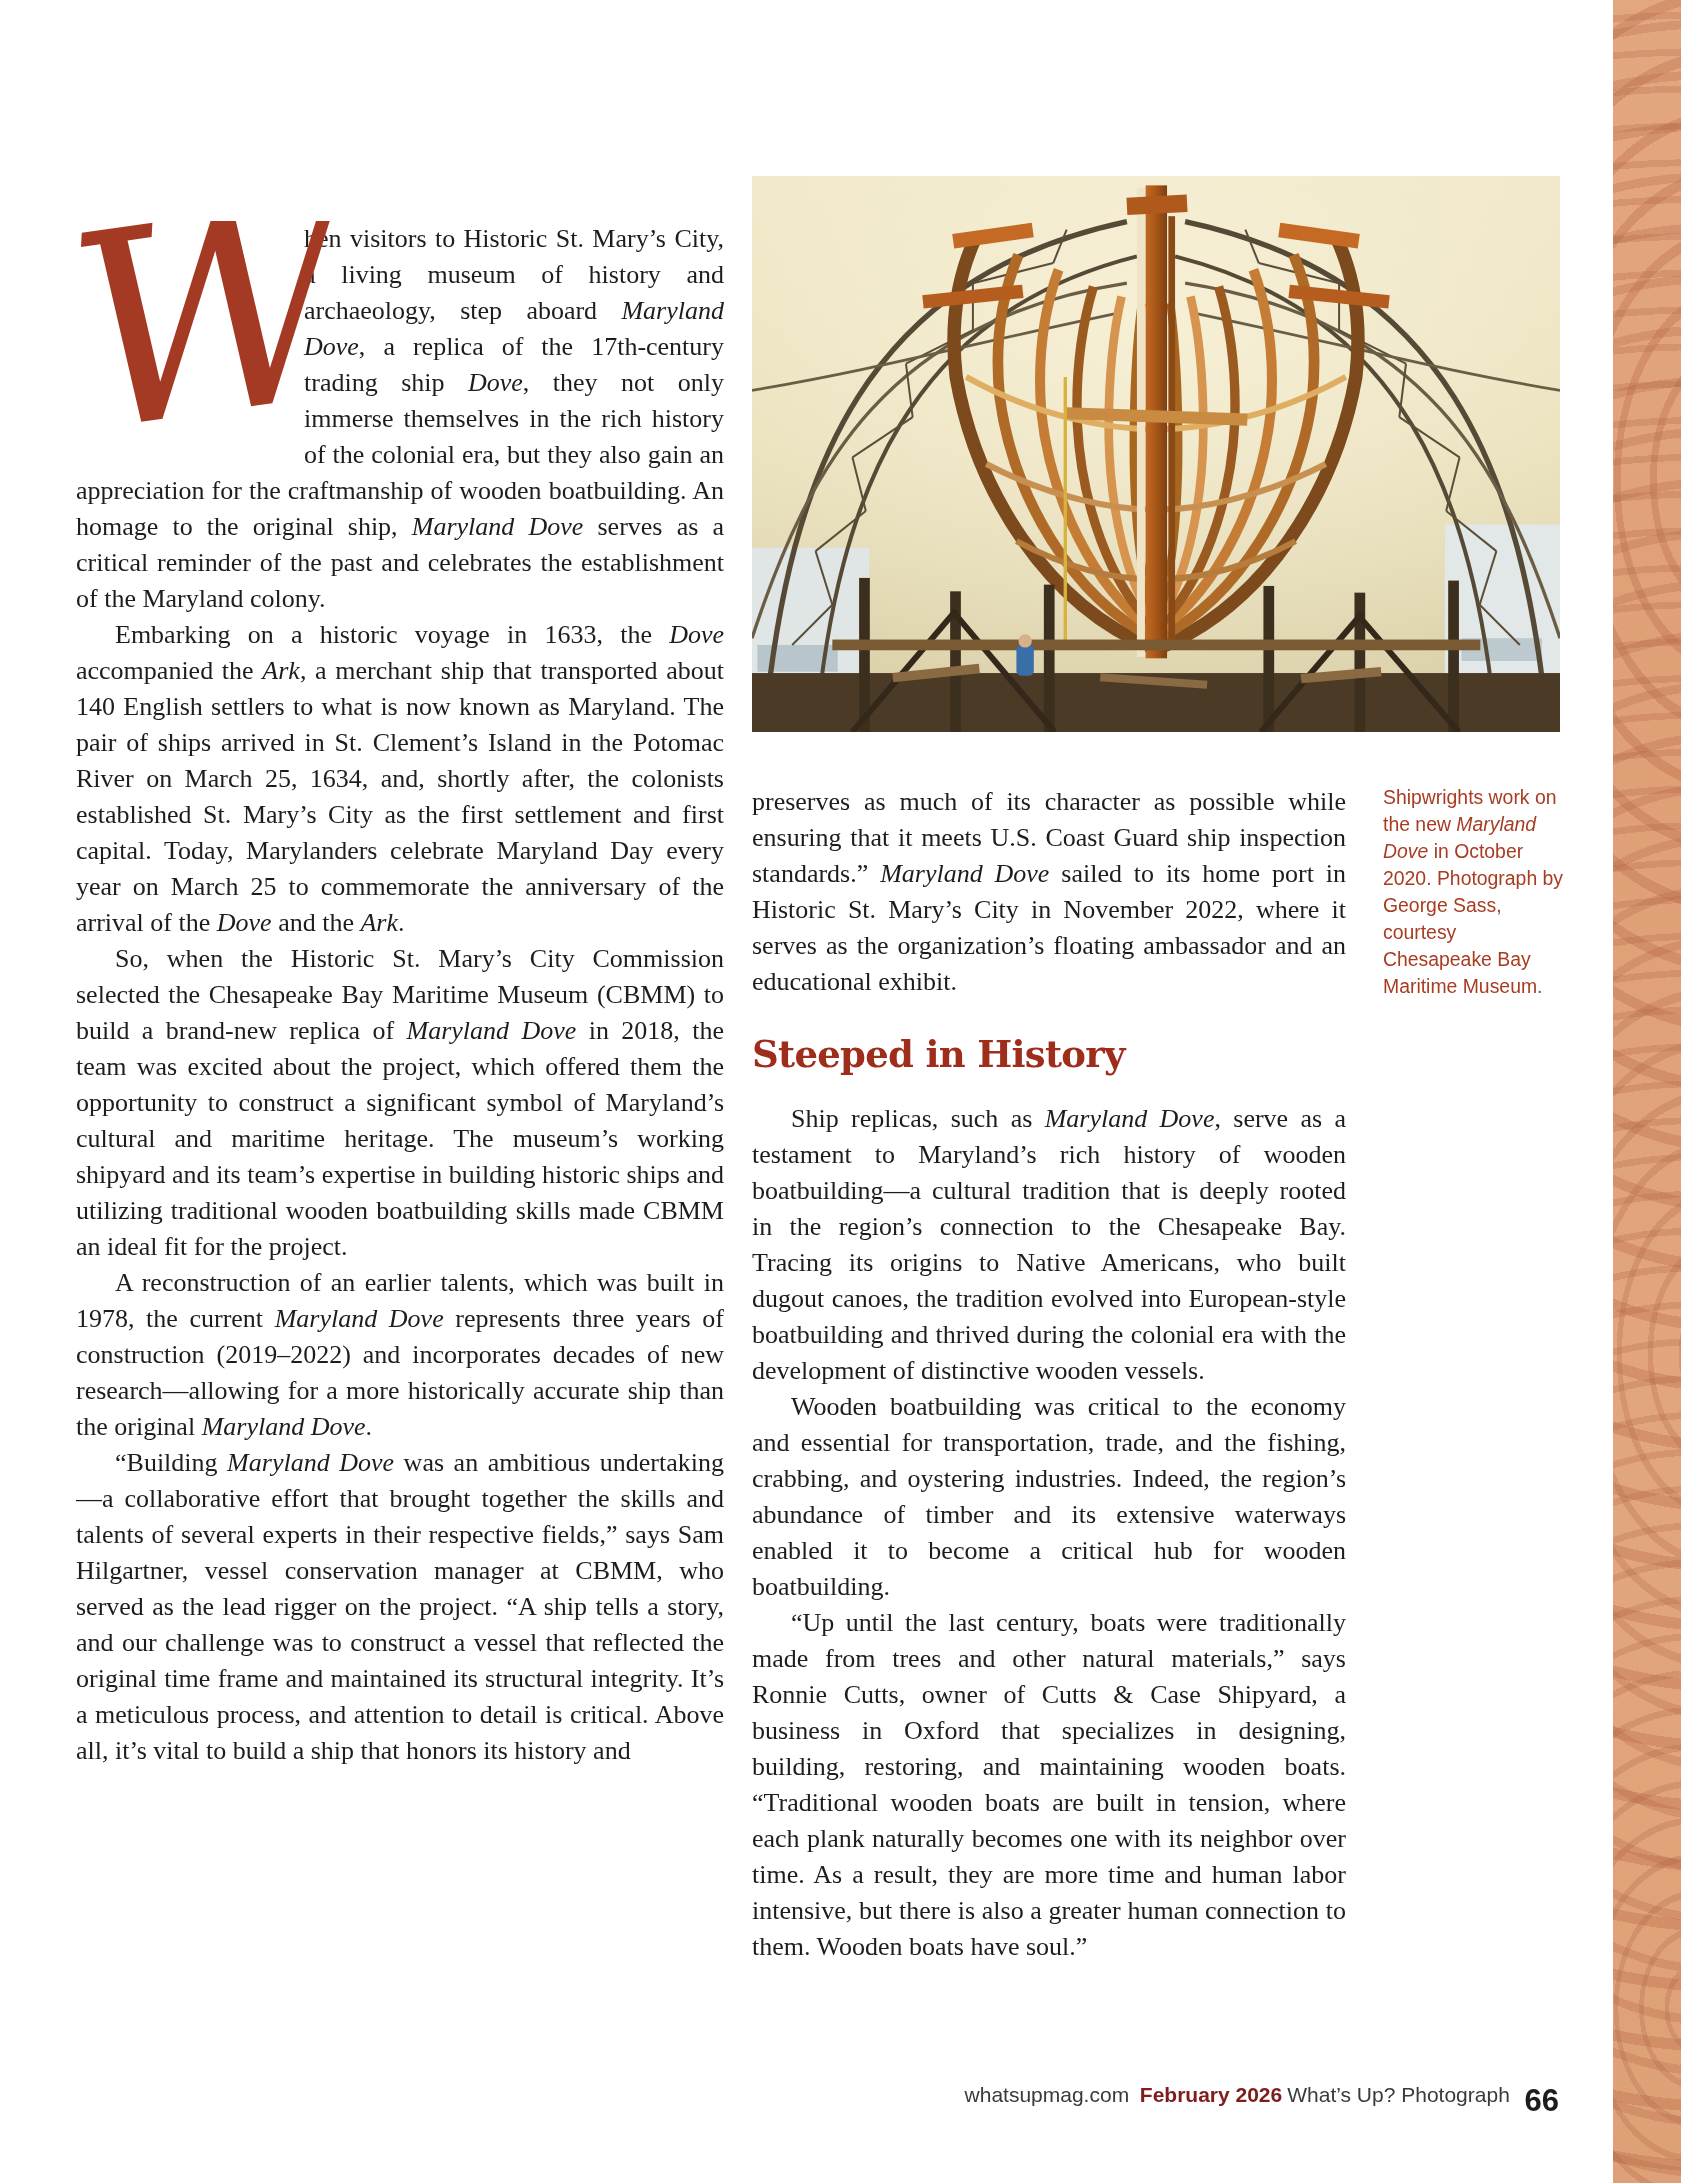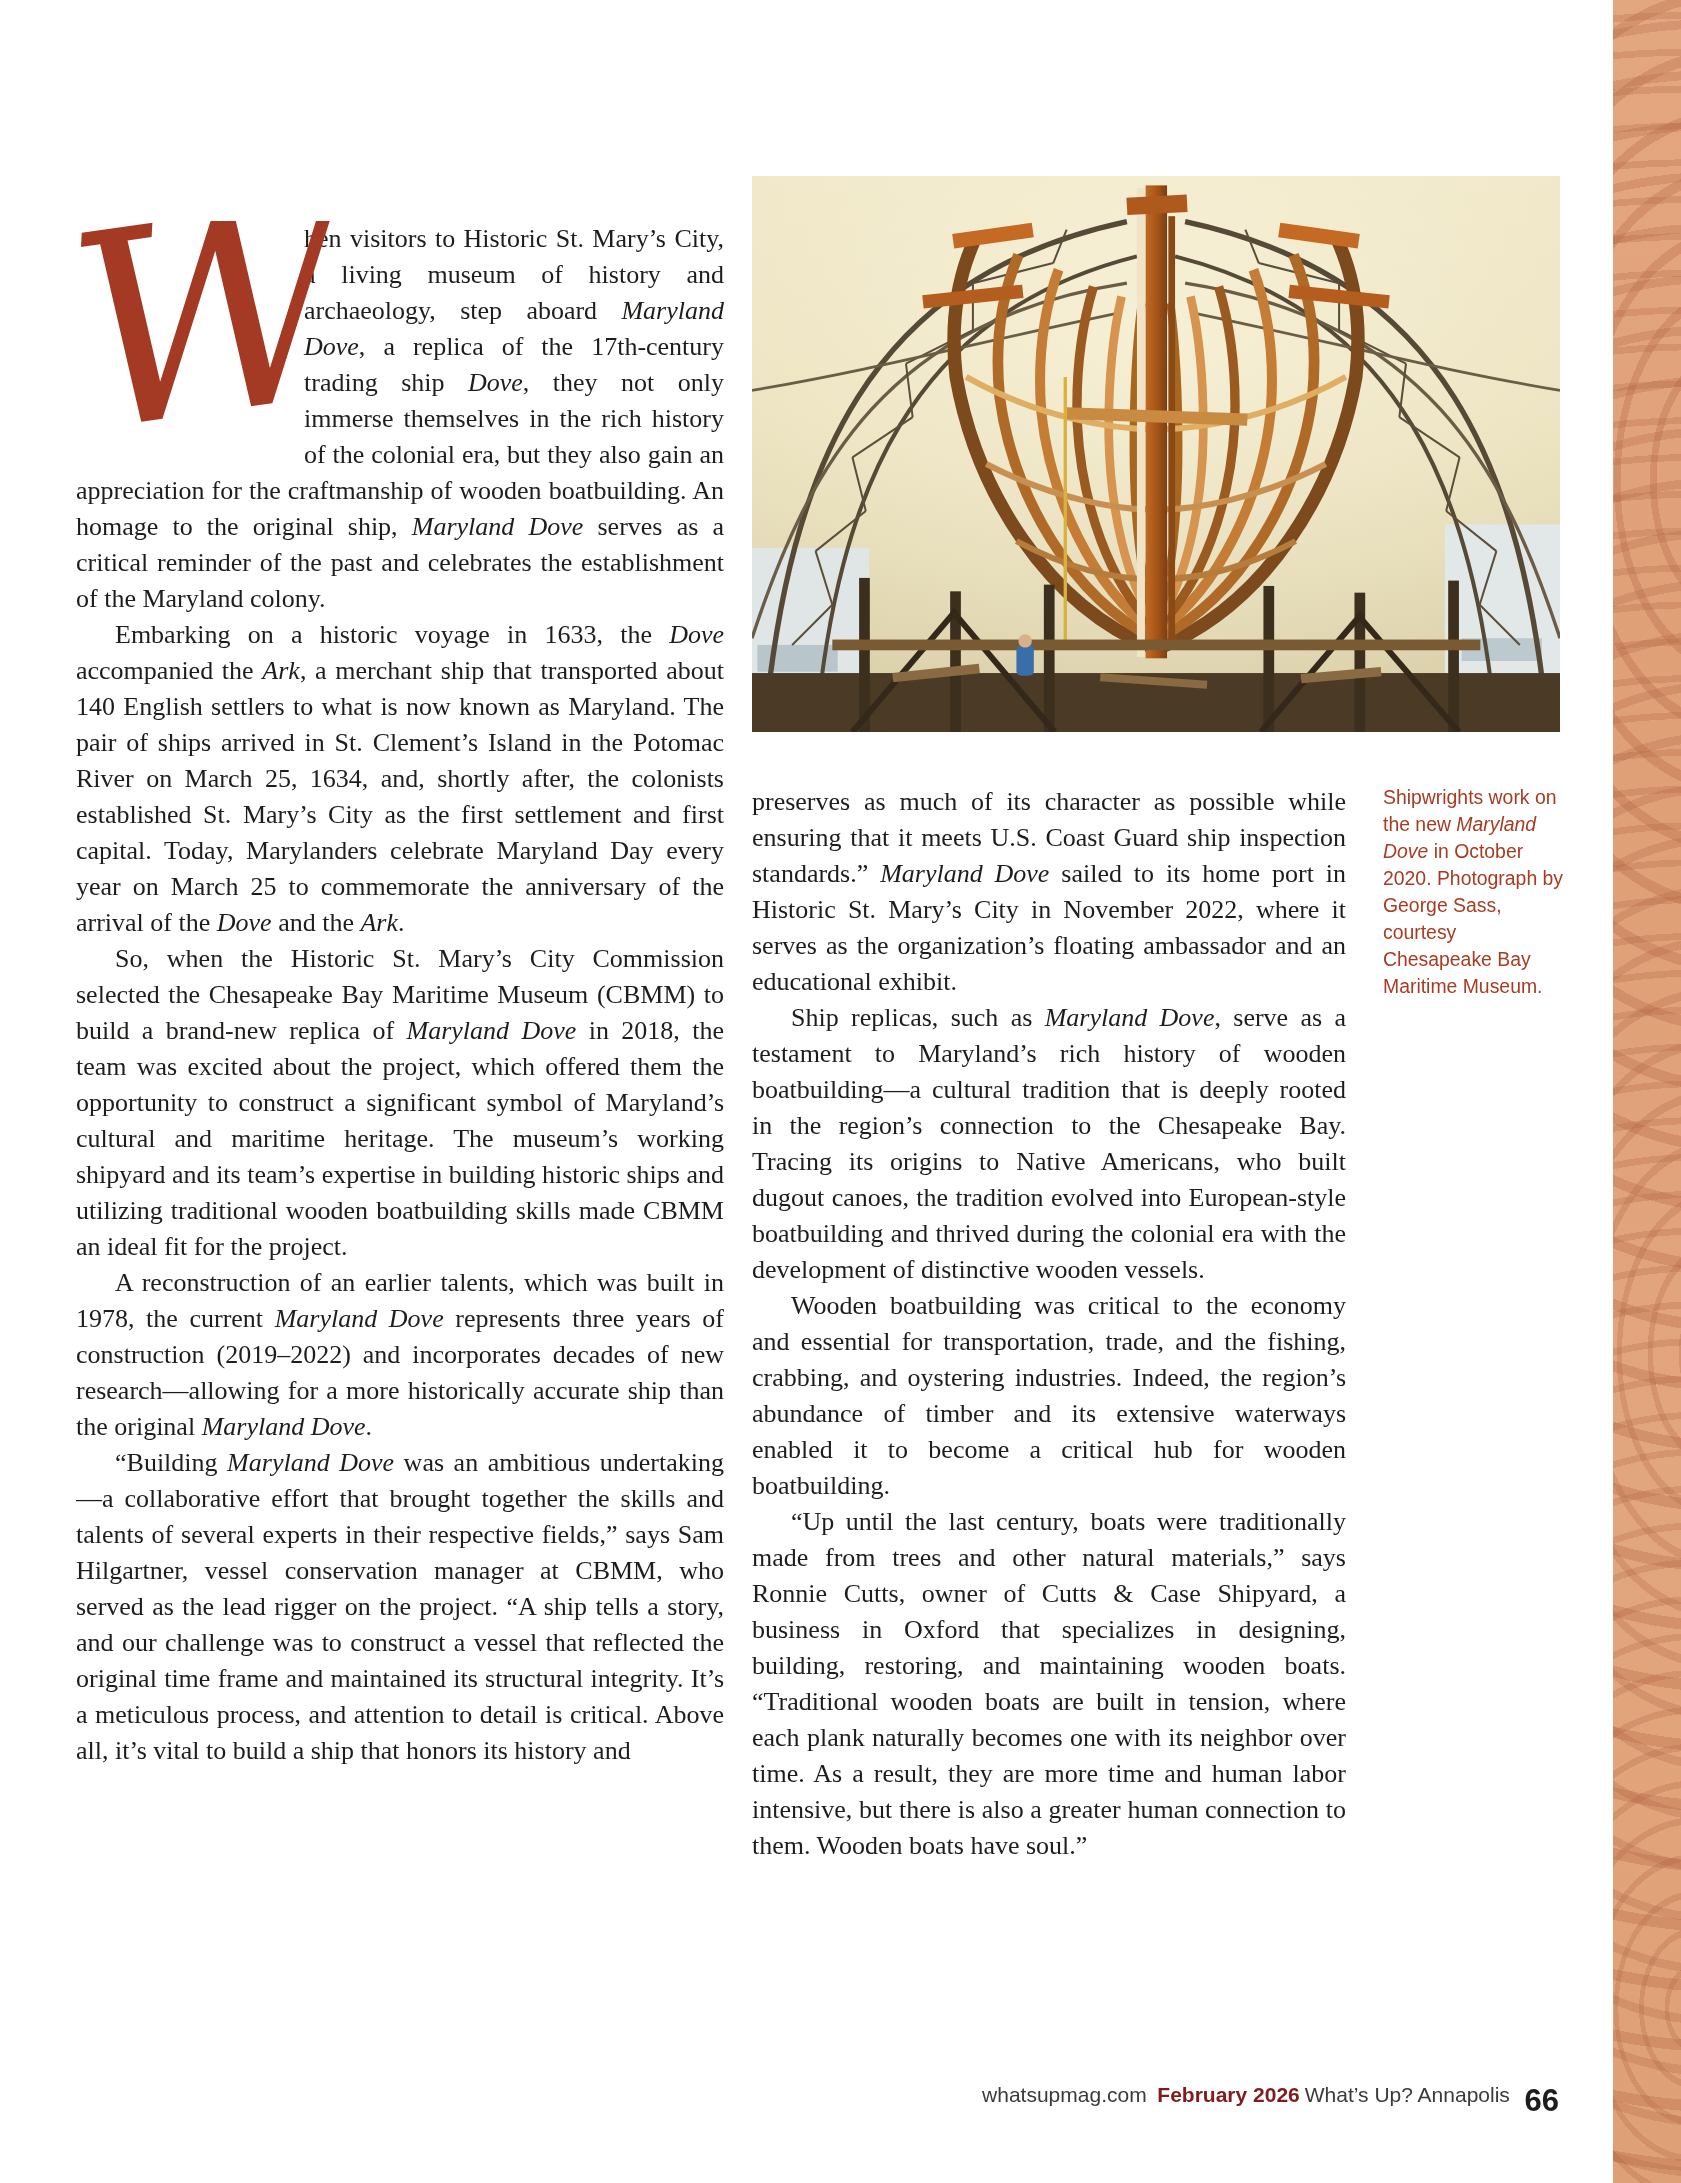--- a/index.html
+++ b/index.html
@@ -194,28 +194,29 @@
       <p class="body-p indent"><span>Embarking on a historic voyage in 1633, the </span><i>Dove</i><span> accompanied the </span><i>Ark</i><span>, a merchant ship that transported about 140 English settlers to what is now known as Maryland. The pair of ships arrived in St. Clement’s Island in the Potomac River on March 25, 1634, and, shortly after, the colonists established St. Mary’s City as the first settlement and first capital. Today, Marylanders celebrate Maryland Day every year on March 25 to commemorate the anniversary of the arrival of the </span><i>Dove</i><span> and the </span><i>Ark</i><span>.</span></p>
       <p class="body-p indent"><span>So, when the Historic St. Mary’s City Commission selected the Chesapeake Bay Maritime Museum (CBMM) to build a brand-new replica of </span><i>Maryland Dove</i><span> in 2018, the team was excited about the project, which offered them the opportunity to construct a significant symbol of Maryland’s cultural and maritime heritage. The museum’s working shipyard and its team’s expertise in building historic ships and utilizing traditional wooden boatbuilding skills made CBMM an ideal fit for the project.</span></p>
       <p class="body-p indent"><span>A reconstruction of an earlier talents, which was built in 1978, the current </span><i>Maryland Dove</i><span> represents three years of construction (2019–2022) and incorporates decades of new research—allowing for a more historically accurate ship than the original </span><i>Maryland Dove</i><span>.</span></p>
       <p class="body-p indent"><span>“Building </span><i>Maryland Dove</i><span> was an ambitious undertaking—a collaborative effort that brought together the skills and talents of several experts in their respective fields,” says Sam Hilgartner, vessel conservation manager at CBMM, who served as the lead rigger on the project. “A ship tells a story, and our challenge was to construct a vessel that reflected the original time frame and maintained its structural integrity. It’s a meticulous process, and attention to detail is critical. Above all, it’s vital to build a ship that honors its history and</span></p>
     </div>
 
   <div class="col col2">
     <div id="col2-intro">
         <p class="body-p"><span>preserves as much of its character as possible while ensuring that it meets U.S. Coast Guard ship inspection standards.” </span><i>Maryland Dove</i><span> sailed to its home port in Historic St. Mary’s City in November 2022, where it serves as the organization’s floating ambassador and an educational exhibit.</span></p>
       </div>
+    <h2 class="section-heading">Steeped in History</h2>
     <div id="col2-body">
         <p class="body-p indent"><span>Ship replicas, such as </span><i>Maryland Dove</i><span>, serve as a testament to Maryland’s rich history of wooden boatbuilding—a cultural tradition that is deeply rooted in the region’s connection to the Chesapeake Bay. Tracing its origins to Native Americans, who built dugout canoes, the tradition evolved into European-style boatbuilding and thrived during the colonial era with the development of distinctive wooden vessels.</span></p>
         <p class="body-p indent"><span>Wooden boatbuilding was critical to the economy and essential for transportation, trade, and the fishing, crabbing, and oystering industries. Indeed, the region’s abundance of timber and its extensive waterways enabled it to become a critical hub for wooden boatbuilding.</span></p>
         <p class="body-p indent"><span>“Up until the last century, boats were traditionally made from trees and other natural materials,” says Ronnie Cutts, owner of Cutts &amp; Case Shipyard, a business in Oxford that specializes in designing, building, restoring, and maintaining wooden boats. “Traditional wooden boats are built in tension, where each plank naturally becomes one with its neighbor over time. As a result, they are more time and human labor intensive, but there is also a greater human connection to them. Wooden boats have soul.”</span></p>
       </div>
   </div>
 
   <div class="footer">
     <span class="site">whatsupmag.com</span>
     <span class="issue">February 2026</span>
-    <span class="pub">What’s Up? Annapolis</span>
+    <span class="pub">What’s Up? Photograph</span>
     <span class="pagenum">66</span>
   </div>
 
 </div>
 
 
 </body></html>

